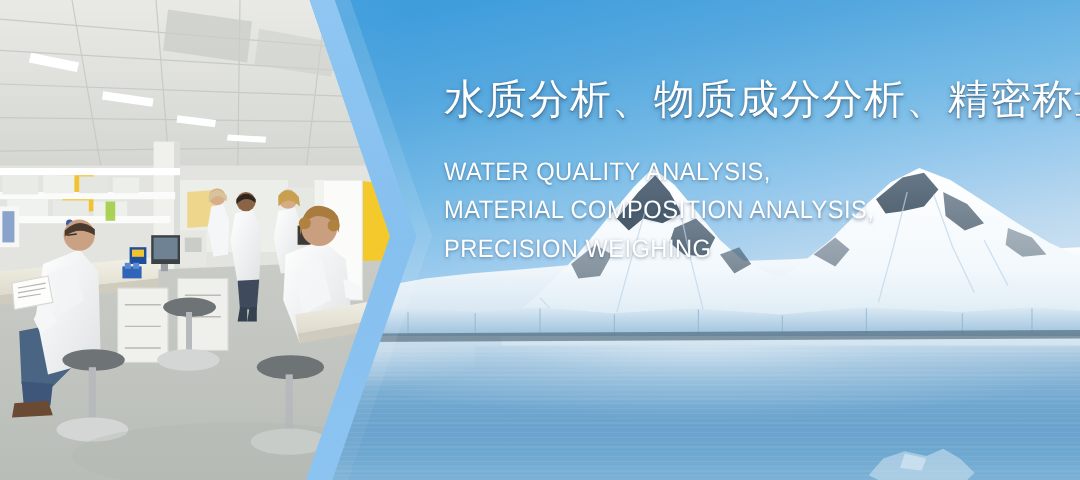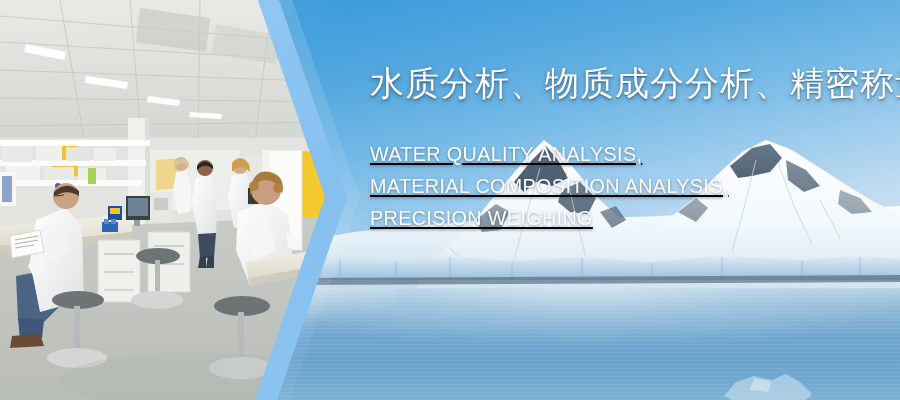--- a/index.html
+++ b/index.html
@@ -148,24 +148,23 @@
     margin:0;
     font-size:34px;
     line-height:1.12;
     font-weight:400;
     letter-spacing:1px;
     color:#ffffff;
     text-shadow:0 2px 4px rgba(30,60,90,.55), 0 1px 1px rgba(20,50,80,.45);
     white-space:nowrap;
   }
   .sub-list{
-    margin:36px 0 0 0;
+    margin:26px 0 0 0;
     padding:0;
     list-style:none;
-    text-decoration:underline;
   }
   .sub-line{
     font-size:21px;
     line-height:32px;
     font-weight:400;
     letter-spacing:.4px;
     color:#ffffff;
     text-shadow:0 1px 3px rgba(40,70,100,.55);
     white-space:nowrap;
     transform:scaleX(.94);

